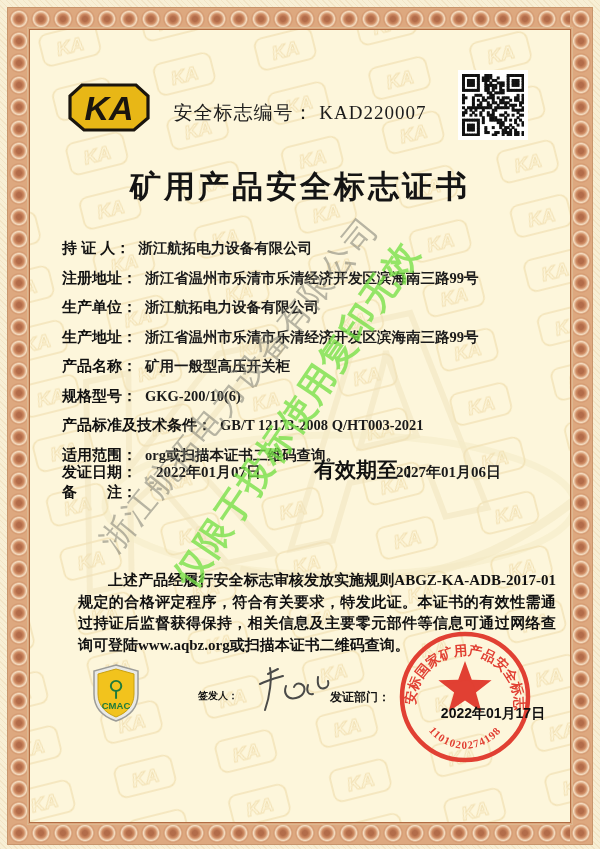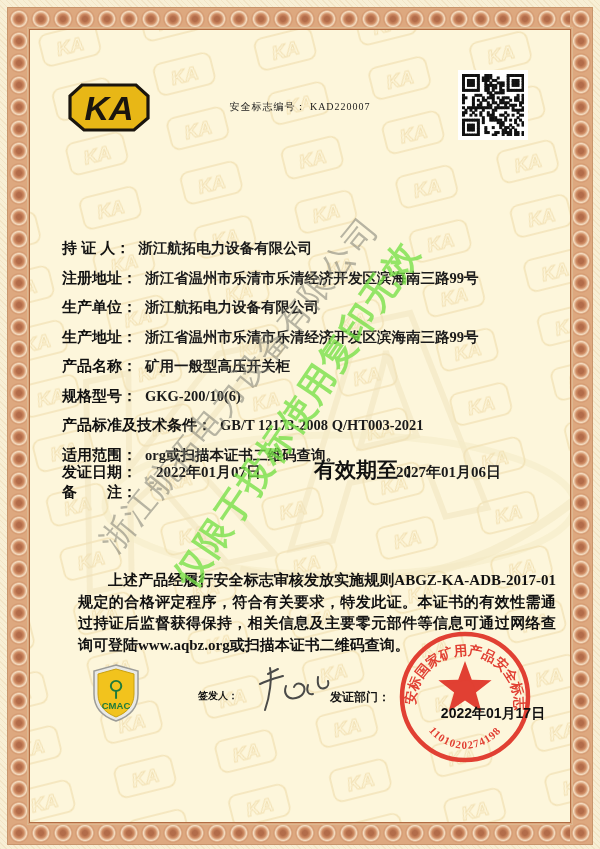--- a/index.html
+++ b/index.html
@@ -18,21 +18,21 @@
   .strip.top{top:8px}.strip.bottom{bottom:5px}.strip.left{left:8px}.strip.right{right:8px}
   .inner-line2{position:absolute;left:27px;right:27px;top:27px;bottom:24px;border:1px solid #dcb890;}
   .inner-line{position:absolute;left:29px;right:29px;top:29px;bottom:26px;border:1px solid #b06d43;}
   .paper{position:absolute;left:30px;right:30px;top:30px;bottom:27px;background:#fdf6db;}
   .layer{position:absolute;inset:0;}
   .bgdeco{position:absolute;left:30px;top:30px;}
 
   
   .ka-logo{position:absolute;left:68px;top:83px;width:82px;height:49px;}
   .mark-number{position:absolute;left:150px;right:150px;top:100px;text-align:center;
-      font-size:10px;color:#1c1c1c;letter-spacing:1px;}
+      font-size:19px;color:#1c1c1c;letter-spacing:1px;}
   .qr{position:absolute;left:458px;top:70px;width:70px;height:70px;background:#fff;
       display:flex;align-items:center;justify-content:center;}
   .title{position:absolute;left:0;right:0;top:166px;text-align:center;font-size:31px;
       font-weight:bold;color:#141414;letter-spacing:3px;}
 
   
   .rows{position:absolute;left:62px;top:239px;width:486px;}
   .frow{display:flex;align-items:baseline;margin-bottom:10.5px;white-space:nowrap;}
   .flabel{font-family:"Liberation Sans","DejaVu Sans",sans-serif;font-weight:bold;
       font-size:15px;color:#111;margin-right:8px;flex:none;}
@@ -409,20 +409,21 @@
           <rect x="0.00" y="59.52" width="3" height="3" fill="#111"></rect>
           <rect x="2.48" y="59.52" width="3" height="3" fill="#111"></rect>
           <rect x="4.96" y="59.52" width="3" height="3" fill="#111"></rect>
           <rect x="7.44" y="59.52" width="3" height="3" fill="#111"></rect>
           <rect x="9.92" y="59.52" width="3" height="3" fill="#111"></rect>
           <rect x="12.40" y="59.52" width="3" height="3" fill="#111"></rect>
           <rect x="14.88" y="59.52" width="3" height="3" fill="#111"></rect>
         </svg>
     </div>
 
+    <div class="title">矿用产品安全标志证书</div>
 
     <div class="rows">
       <div class="frow">
         <span class="flabel">持 证 人：</span>
         <span class="fvalue">浙江航拓电力设备有限公司</span>
       </div>
       <div class="frow">
         <span class="flabel">注册地址：</span>
         <span class="fvalue">浙江省温州市乐清市乐清经济开发区滨海南三路99号</span>
       </div>

